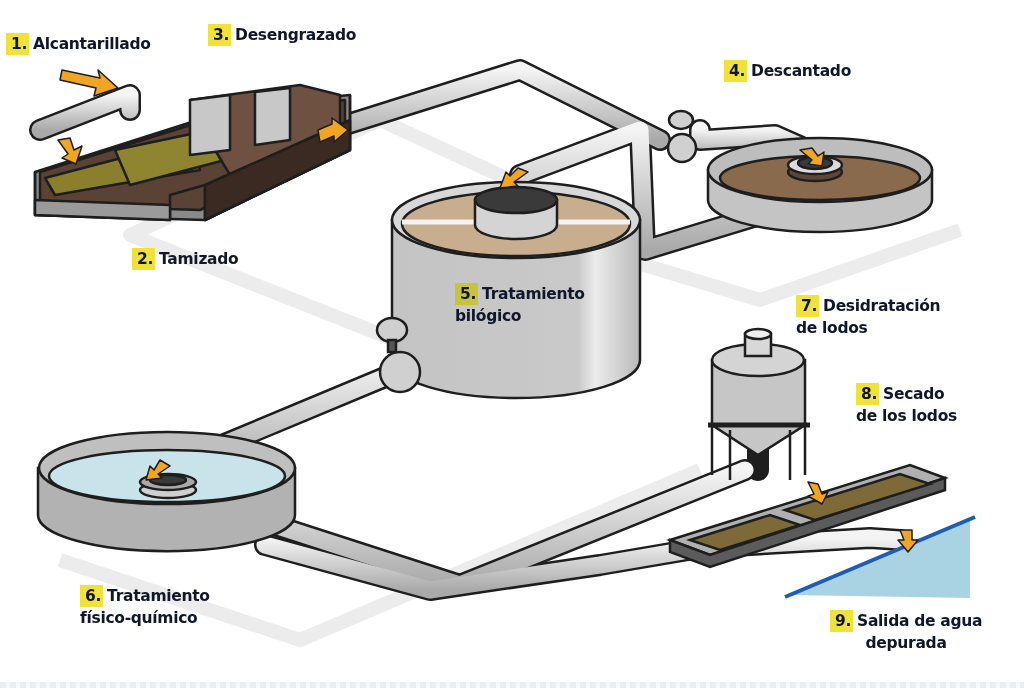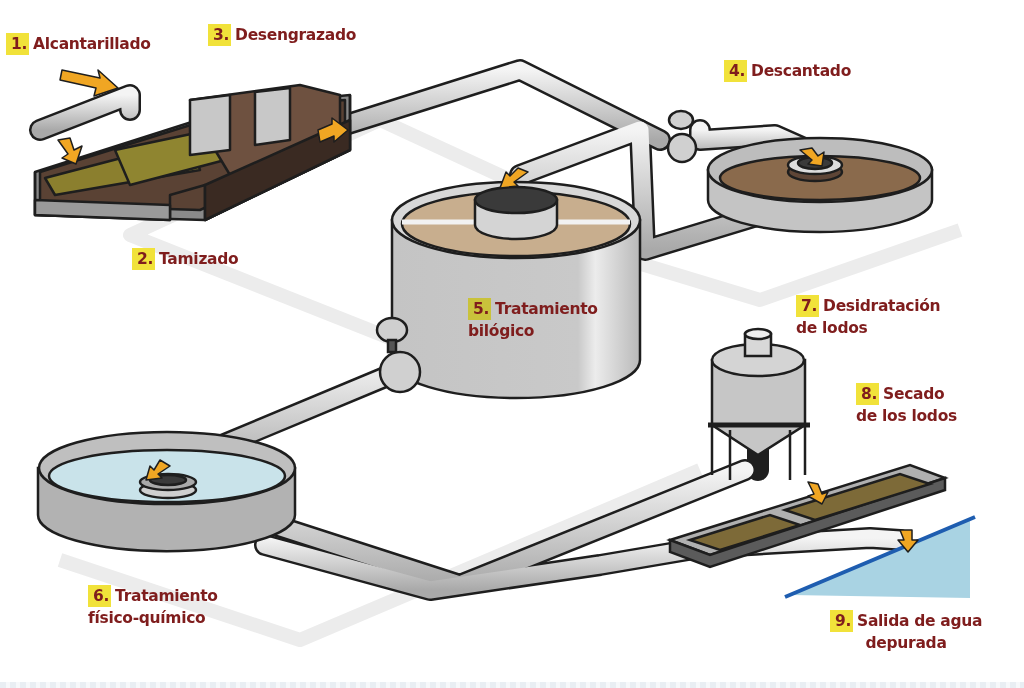--- a/index.html
+++ b/index.html
@@ -1,18 +1,18 @@
 <!DOCTYPE html>
 <html><head>
   <meta charset="utf-8">
   <style>
     html, body { margin: 0; padding: 0; background: #ffffff; }
     body { width: 1024px; height: 688px; position: relative; overflow: hidden; font-family: "DejaVu Sans", sans-serif; }
     #scene { position: absolute; left: 0; top: 0; width: 1024px; height: 688px; }
-    .label { position: absolute; font-family: "DejaVu Sans", sans-serif; font-weight: bold; font-size: 15.5px; line-height: 22px; color: #7f1d1d; letter-spacing: -0.3px; white-space: nowrap; }
+    .label { position: absolute; font-family: "DejaVu Sans", sans-serif; font-weight: bold; font-size: 15.5px; line-height: 22px; color: #0f172a; letter-spacing: -0.3px; white-space: nowrap; }
     .num { display: inline-block; background: #f1e23a; padding: 0 2px 0 5px; margin-right: 4px; }
     .label.on-tank .num { background: #c9c23b; }
     .bottom-strip { position: absolute; left: 0; right: 0; bottom: 0; height: 6px; background: repeating-linear-gradient(90deg,#e9eef3 0 6px,#f6f8fa 6px 10px); }
   </style>
 </head>
 <body>
 
 <svg id="scene" viewBox="0 0 1024 688" xmlns="http://www.w3.org/2000/svg">
   <defs>
     <linearGradient id="pipeGrad" x1="0" y1="0" x2="0" y2="1">
@@ -145,25 +145,25 @@
 </div>
 <div class="label" style="left:122px; top:248px;padding-left:10px;">
   <span class="num">2.</span><span>Tamizado</span>
 </div>
 <div class="label" style="left:208px; top:24px;">
   <span class="num">3.</span><span>Desengrazado</span>
 </div>
 <div class="label" style="left:724px; top:60px;text-align:right;">
   <span class="num">4.</span><span>Descantado</span>
 </div>
-<div class="label on-tank" style="left:468px; top:283px;margin-top:15px;">
+<div class="label on-tank" style="left:455px; top:283px;">
   <span class="num">5.</span><span>Tratamiento</span><br>
   <span>bilógico</span>
 </div>
-<div class="label" style="left:88px; top:585px;">
+<div class="label" style="left:80px; top:585px;">
   <span class="num">6.</span><span>Tratamiento</span><br>
   <span>físico-químico</span>
 </div>
 <div class="label" style="left:796px; top:295px;">
   <span class="num">7.</span><span>Desidratación</span><br>
   <span>de lodos</span>
 </div>
 <div class="label" style="left:856px; top:383px;">
   <span class="num">8.</span><span>Secado</span><br>
   <span>de los lodos</span>

